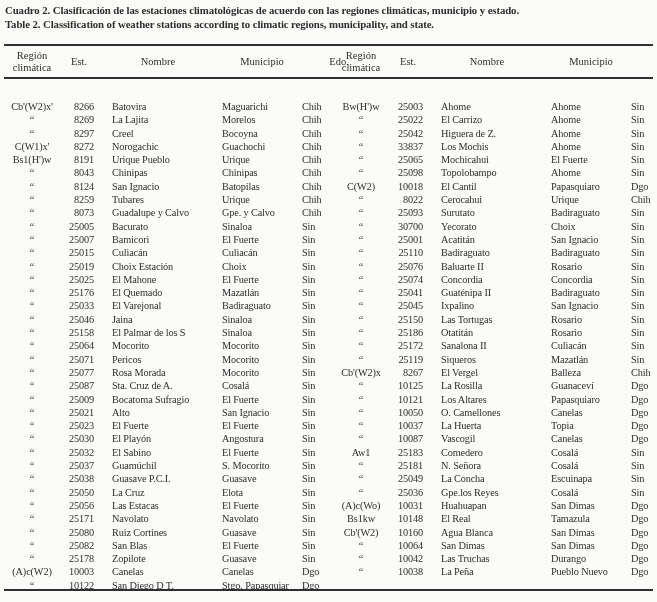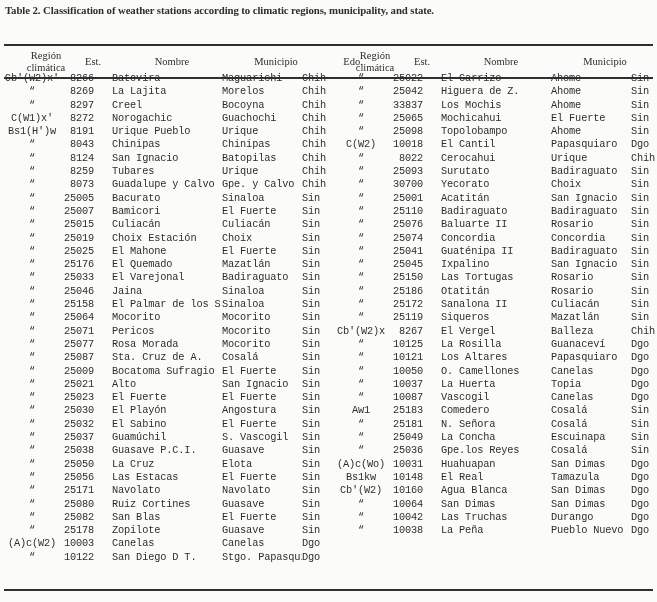--- a/index.html
+++ b/index.html
@@ -16,33 +16,33 @@
     font-weight:bold;font-size:10.8px;line-height:14px;
     letter-spacing:-0.1px;
   }
   .rule{position:absolute;left:4px;width:649px;height:2px;background:#2f2f2f;}
   .rule-top{top:44px;}
   .rule-head{top:77px;}
   .rule-bottom{top:589px;}
   .thead{
     position:absolute;top:46px;height:31px;width:328px;
     display:flex;align-items:center;
-    font-size:10.5px;line-height:11.5px;text-align:center;padding-left:14px;
+    font-size:10.5px;line-height:11.5px;text-align:center;
   }
   .thead-left{left:0;}
   .thead-right{left:329px;}
   .th{flex:none;}
   .h0{width:64px;}
   .h1{width:30px;}
   .h2{width:128px;}
   .h3{width:80px;}
   .h4{width:26px;margin-left:24px;}
   .half-table{
-    position:absolute;top:72px;width:328px;
-    border-collapse:collapse;table-layout:fixed;font-family:Liberation Mono, monospace;
+    position:absolute;top:100px;width:328px;
+    border-collapse:collapse;table-layout:fixed;
   }
   .half-left{left:0;}
   .half-right{left:329px;}
   .half-table td{
     height:13.3px;padding:0;margin:0;
     font-size:10.3px;line-height:13.3px;
     white-space:nowrap;overflow:hidden;
     letter-spacing:-0.15px;
   }
   td.c0{text-align:center;}
@@ -50,20 +50,21 @@
   td.c2{text-align:left;padding-left:18px;}
   td.c3{text-align:left;}
   td.c4{text-align:left;}
 </style>
 </head>
 <body>
 
 <div class="page">
 
   <div class="caption">
+    <div>Cuadro 2. Clasificación de las estaciones climatológicas de acuerdo con las regiones climáticas, municipio y estado.</div>
     <div>Table 2. Classification of weather stations according to climatic regions, municipality, and state.</div>
   </div>
 
   <div class="rule rule-top"></div>
 
   <div class="thead thead-left">
     <div class="th h0">Región climática</div>
     <div class="th h1">Est.</div>
     <div class="th h2">Nombre</div>
     <div class="th h3">Municipio</div>
@@ -275,21 +276,21 @@
           <td class="c0">“</td>
           <td class="c1">25032</td>
           <td class="c2">El Sabino</td>
           <td class="c3">El Fuerte</td>
           <td class="c4">Sin</td>
         </tr>
         <tr>
           <td class="c0">“</td>
           <td class="c1">25037</td>
           <td class="c2">Guamúchil</td>
-          <td class="c3">S. Vascogil</td>
+          <td class="c3">S. Mocorito</td>
           <td class="c4">Sin</td>
         </tr>
         <tr>
           <td class="c0">“</td>
           <td class="c1">25038</td>
           <td class="c2">Guasave P.C.I.</td>
           <td class="c3">Guasave</td>
           <td class="c4">Sin</td>
         </tr>
         <tr>
@@ -354,20 +355,27 @@
   <table class="half-table half-right">
     <colgroup>
       <col style="width:64px">
         <col style="width:30px">
         <col style="width:128px">
         <col style="width:80px">
         <col style="width:26px">
     </colgroup>
     <tbody id="tbody-right">
         <tr>
+          <td class="c0">Bw(H')w</td>
+          <td class="c1">25003</td>
+          <td class="c2">Ahome</td>
+          <td class="c3">Ahome</td>
+          <td class="c4">Sin</td>
+        </tr>
+        <tr>
           <td class="c0">“</td>
           <td class="c1">25022</td>
           <td class="c2">El Carrizo</td>
           <td class="c3">Ahome</td>
           <td class="c4">Sin</td>
         </tr>
         <tr>
           <td class="c0">“</td>
           <td class="c1">25042</td>
           <td class="c2">Higuera de Z.</td>

